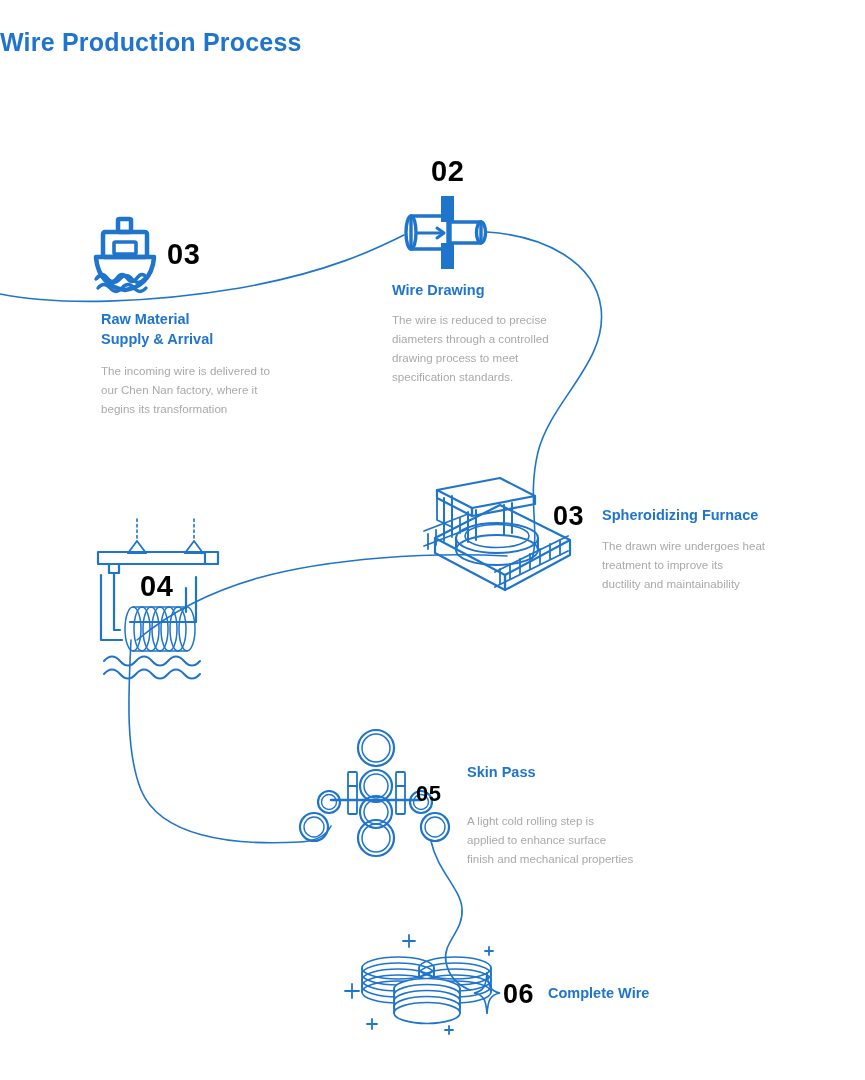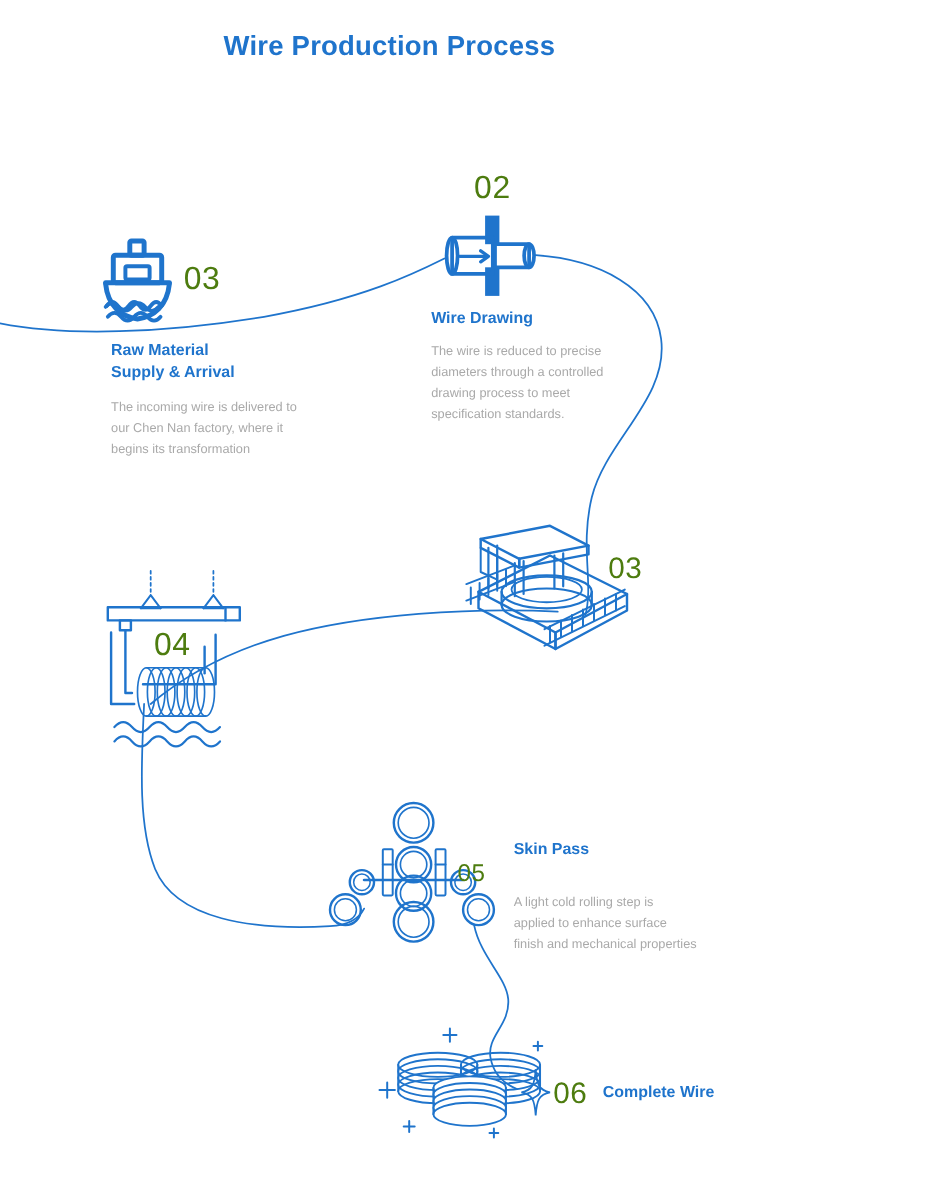--- a/index.html
+++ b/index.html
@@ -17,41 +17,41 @@
   }
   #root {
     position: absolute;
     inset: 0;
   }
   .page-title {
     position: absolute;
     top: 28px;
     left: 0;
     width: 708px;
-    text-align: center;
+    text-align: left;
     font-size: 25px;
     font-weight: bold;
     color: #1f74cc;
     letter-spacing: 0.2px;
   }
   
   #art {
     position: absolute;
     top: 0; left: 0;
     width: 865px;
     height: 1080px;
     pointer-events: none;
   }
   
   .step {
     position: absolute;
   }
   .step-num {
-    color: #4d7c0f;
-    font-weight: normal;
+    color: #000000;
+    font-weight: bold;
     font-size: 27px;
     letter-spacing: 0.5px;
     line-height: 1;
   }
   .step-title {
     color: #1f74cc;
     font-weight: bold;
     font-size: 14.5px;
     line-height: 1.35;
     white-space: pre-line;
@@ -331,20 +331,26 @@
   <div class="step-num num2">02</div>
   <div class="step s2">
     <div class="step-title">Wire Drawing</div>
     <div class="step-desc">The wire is reduced to precise
 diameters through a controlled
 drawing process to meet
 specification standards.</div>
   </div>
 
   <div class="step-num num3">03</div>
+  <div class="step s3">
+    <div class="step-title">Spheroidizing Furnace</div>
+    <div class="step-desc">The drawn wire undergoes heat
+treatment to improve its
+ductility and maintainability</div>
+  </div>
 
   <div class="step-num num4">04</div>
 
   <div class="step-num num5">05</div>
   <div class="step s5">
     <div class="step-title">Skin Pass</div>
     <div class="step-desc">A light cold rolling step is
 applied to enhance surface
 finish and mechanical properties</div>
   </div>

